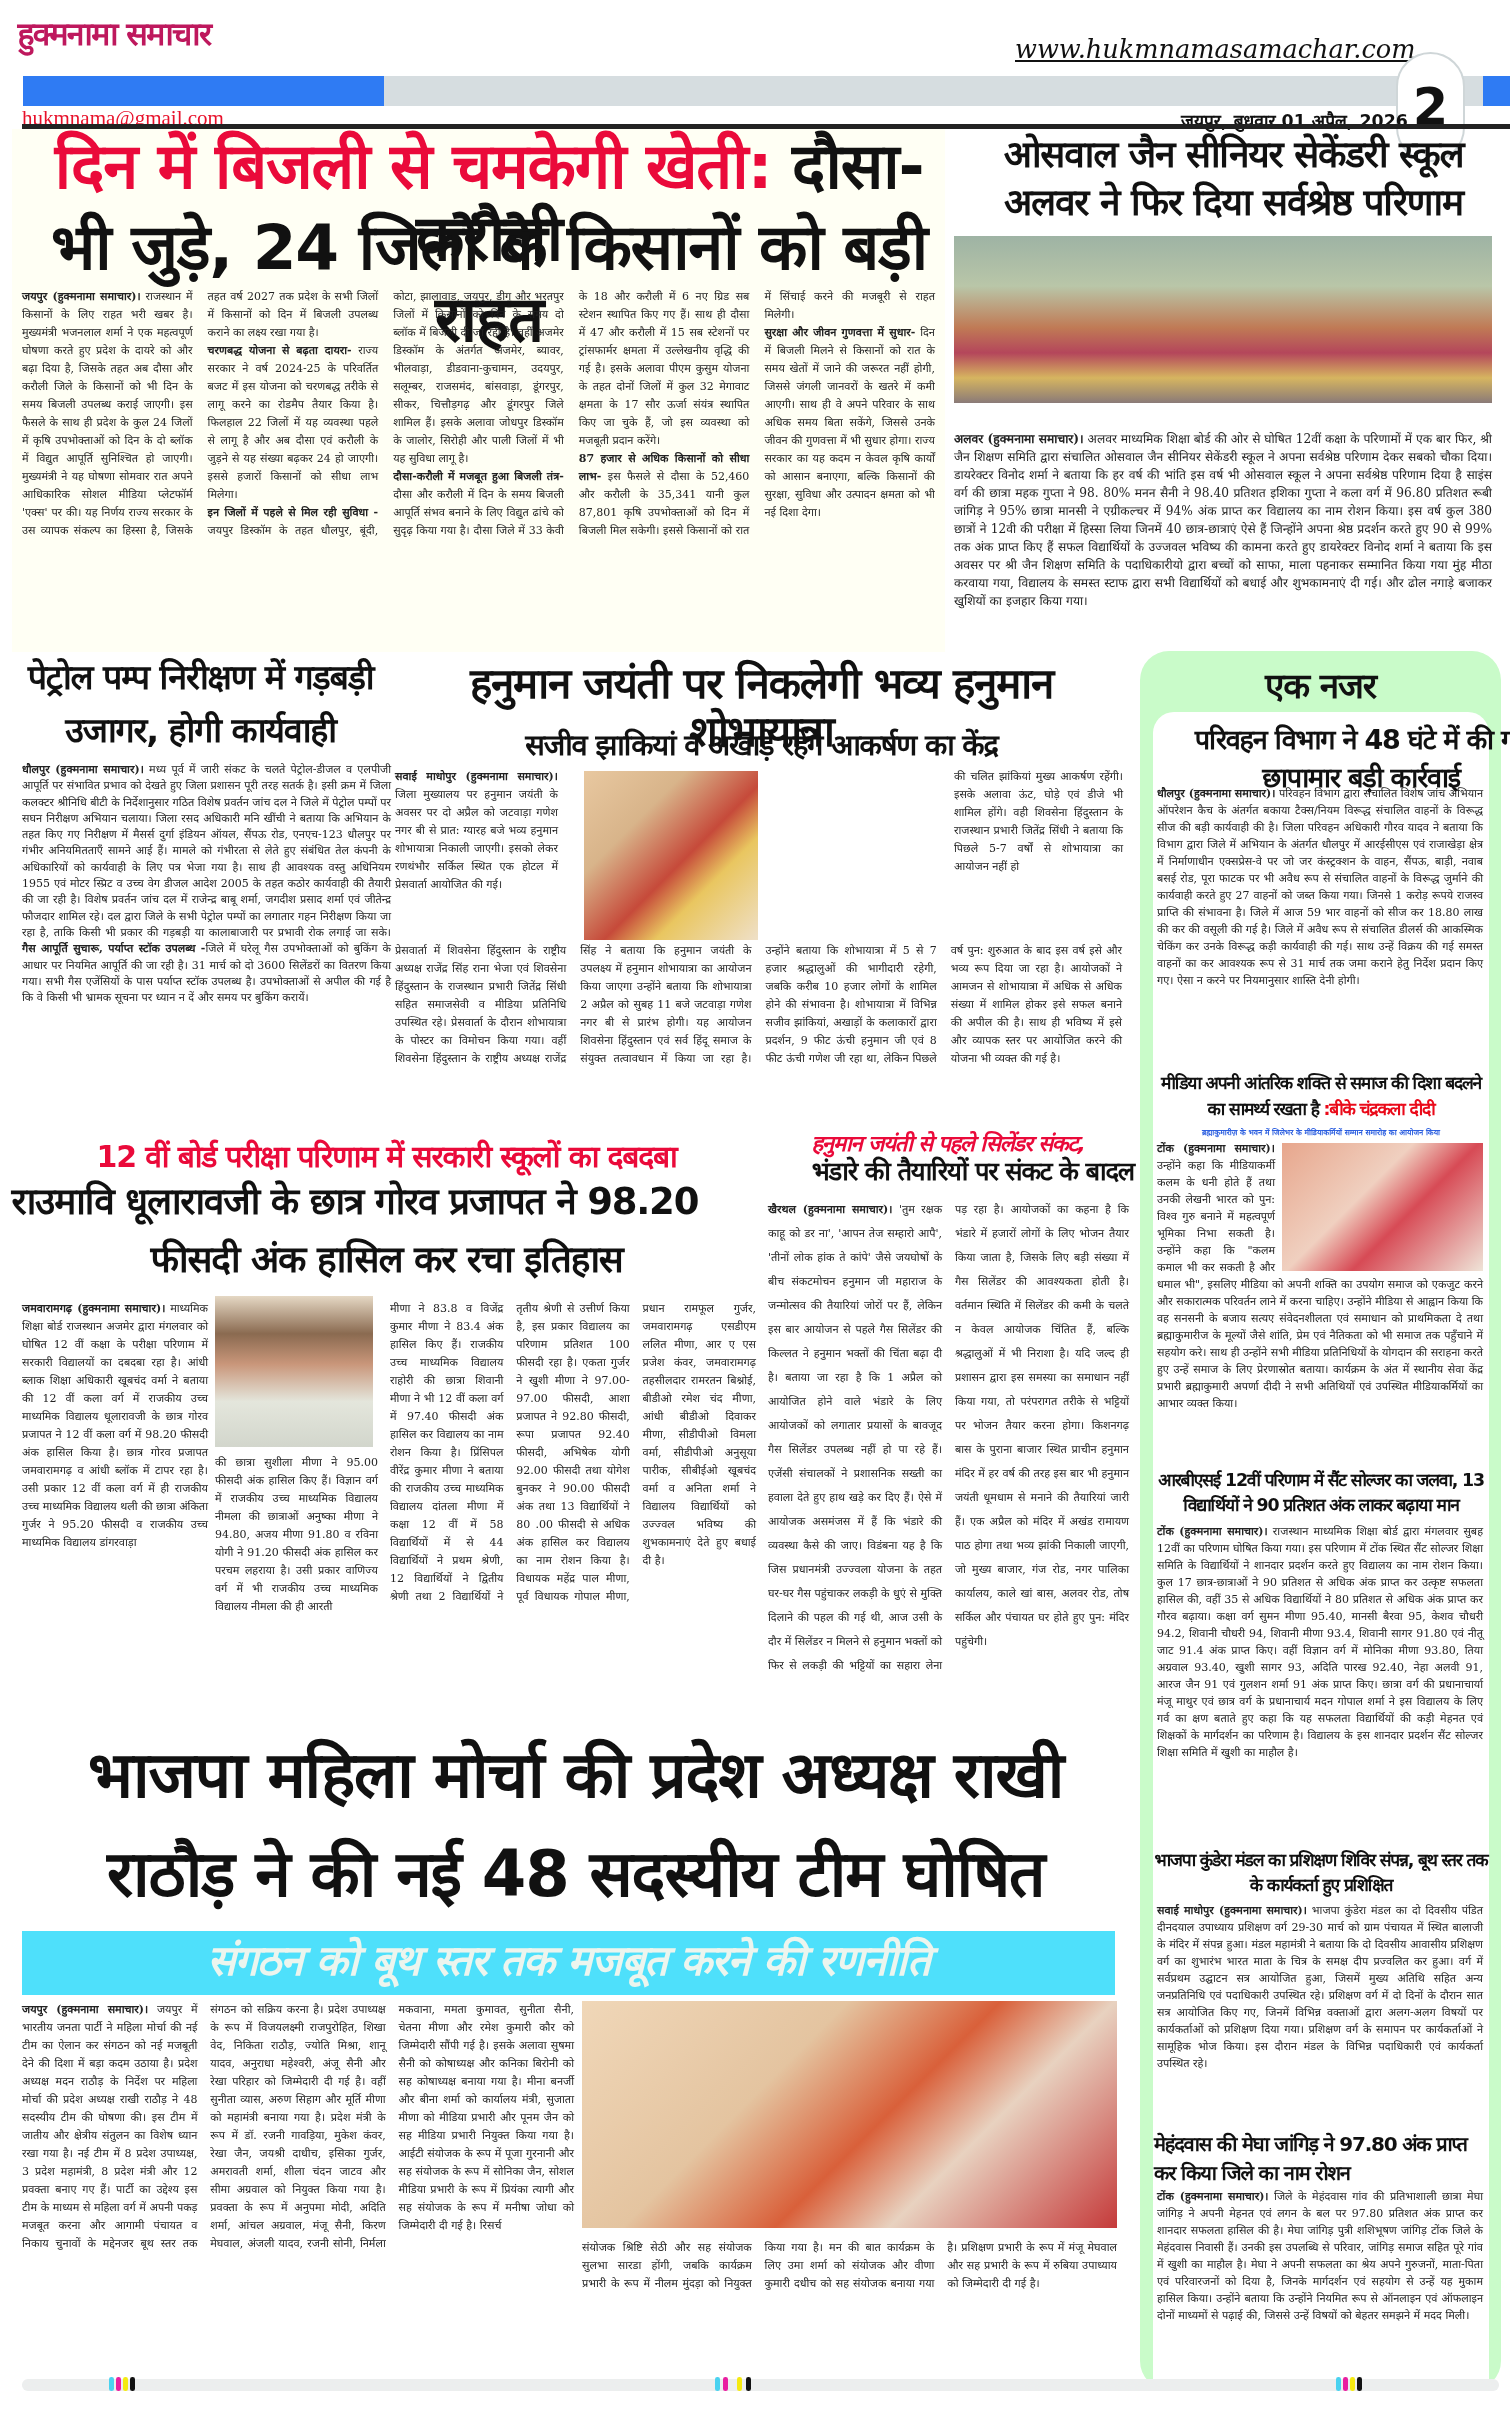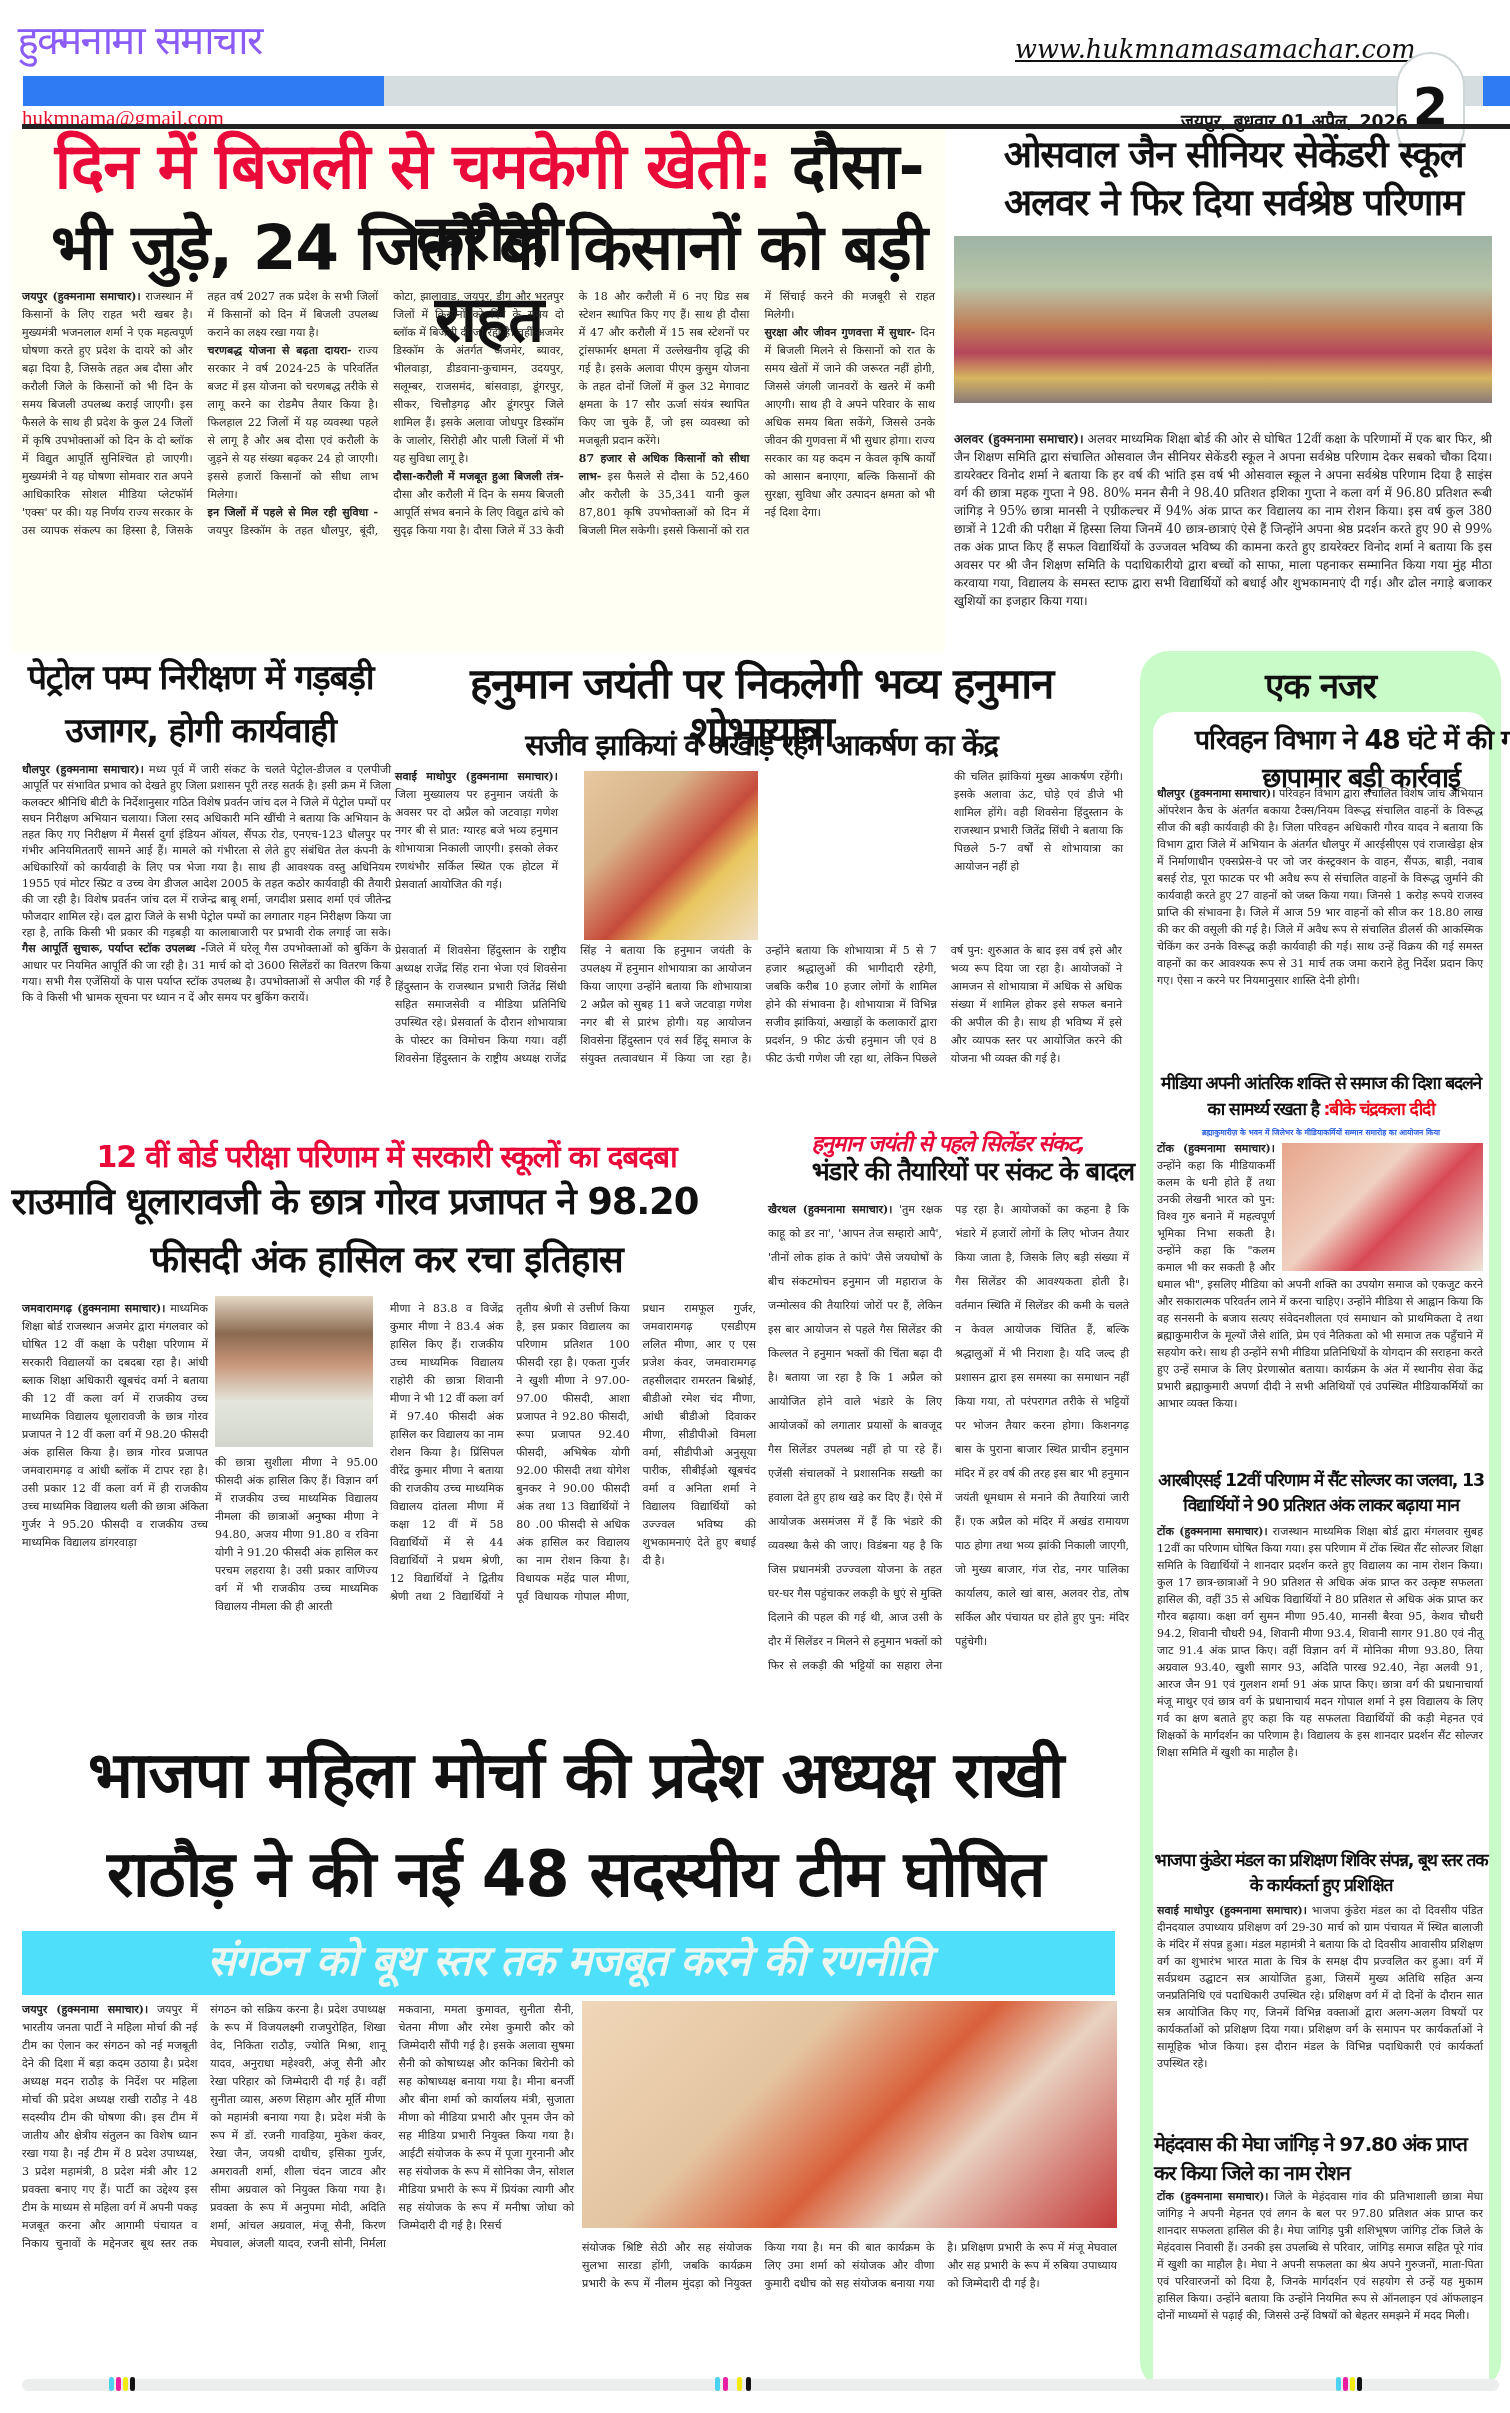--- a/index.html
+++ b/index.html
@@ -10,21 +10,21 @@
   .hd { font-family: "DejaVu Sans", sans-serif; font-weight: bold; line-height: 1.15; letter-spacing: -1.2px; }
   .body-text { font-family: "DejaVu Serif", "Liberation Serif", serif; font-size: 11px; line-height: 18px; text-align: justify; color: #222; }
   .cols5 { column-count: 5; column-gap: 15px; }
   .cols4 { column-count: 4; column-gap: 14px; }
   .cols3 { column-count: 3; column-gap: 12.8px; }
   .cols2 { column-count: 2; column-gap: 12.8px; }
   .lead { font-weight: bold; }
   .sub { font-weight: bold; }
 
   
-  #masthead-title { left: 17.4px; top: 10.5px; font-size: 40px; font-weight: normal; letter-spacing: -1.7px; color: #8b5cf6; }
+  #masthead-title { left: 17.4px; top: 10.5px; font-size: 32px; font-weight: bold; letter-spacing: -1.7px; color: #be185d; }
   #site-url { left: 1015px; top: 34px; font-size: 25.6px; font-style: italic; font-family: "DejaVu Serif", serif; text-decoration: underline; color: #111; }
   #bar-blue-left { left: 23px; top: 76px; width: 361px; height: 30px; background: #2f7bf3; }
   #bar-grey { left: 384px; top: 76px; width: 1105px; height: 30px; background: #d6dde0; }
   #bar-blue-right { left: 1483px; top: 76px; width: 27px; height: 30px; background: #2f7bf3; }
   #page-circle { left: 1396px; top: 52px; width: 69px; height: 110px; border-radius: 35px; background: #fff; border: 2.9px solid #cfd6d8; display: flex; align-items: center; justify-content: center; font-size: 51px; font-weight: bold; }
   #email { left: 22px; top: 106px; font-size: 21px; color: #e8102a; font-family: "Liberation Serif", serif; }
   #dateline { left: 1181px; top: 108px; font-size: 17.4px; font-weight: bold; }
   #rule-top { left: 22px; top: 124px; width: 1488px; height: 4.7px; background: #222; }
 
   

